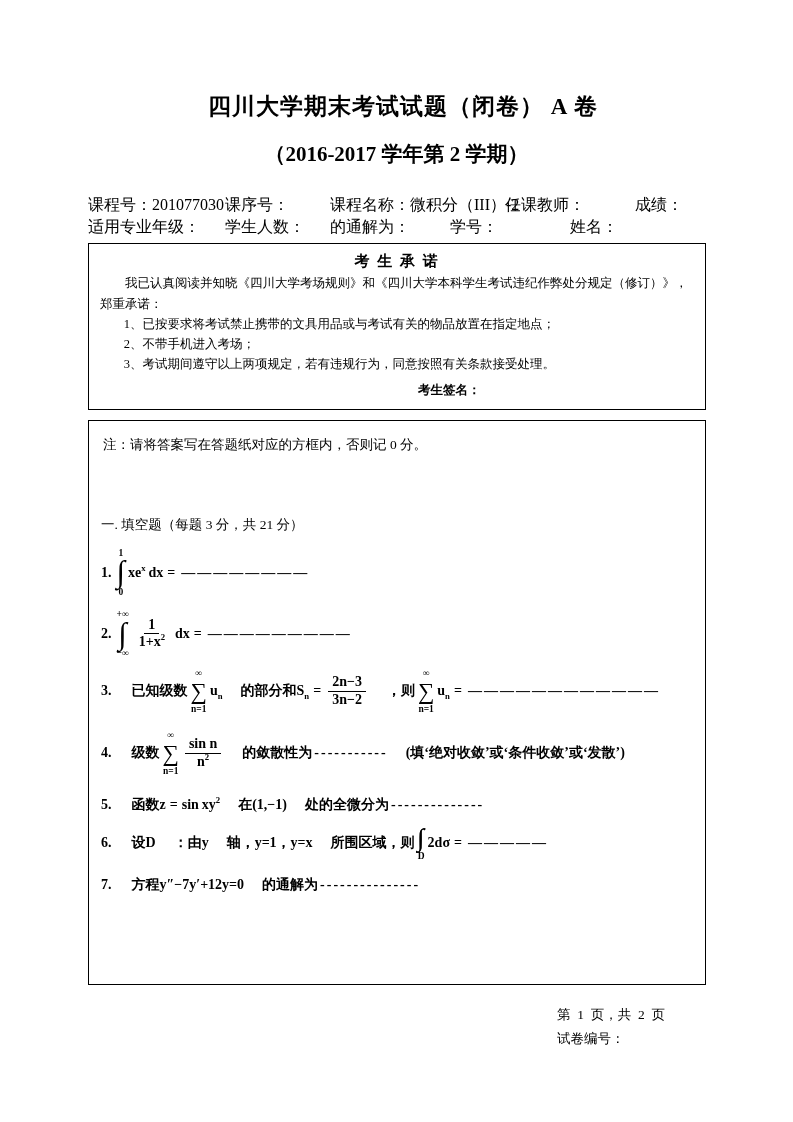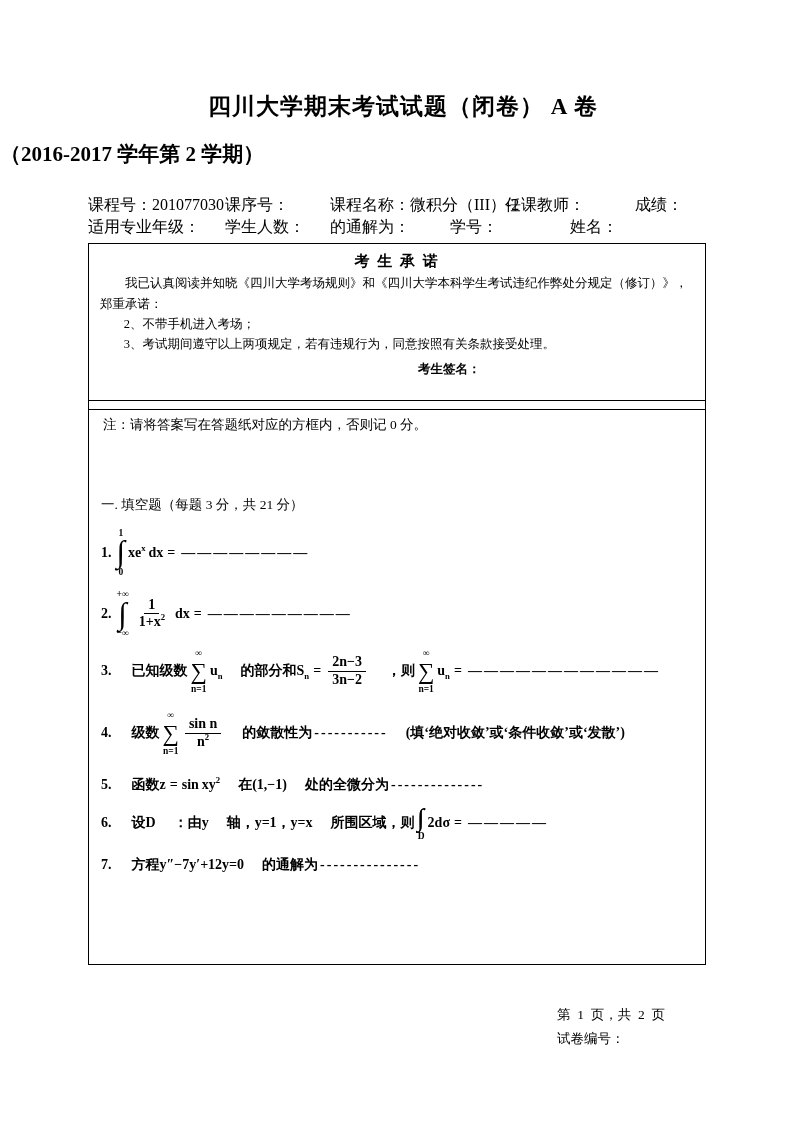--- a/index.html
+++ b/index.html
@@ -6,37 +6,37 @@
   html, body { width:793px; height:1122px; }
   body {
     background:#fff; color:#000;
     font-family:"Liberation Serif","DejaVu Serif",serif;
     position:relative; overflow:hidden;
   }
   .page { position:absolute; inset:0; }
 
   .title { position:absolute; left:0; top:91px; width:100%; text-align:center;
            font-size:23px; font-weight:bold; letter-spacing:1px;padding-left:13px; }
-  .subtitle { position:absolute; left:0; top:140px; width:100%; text-align:left;
+  .subtitle { position:absolute; left:0; top:140px; width:100%; text-align:center;
               font-size:21px; font-weight:bold; }
 
   .info { position:absolute; left:88px; top:195px; width:618px; font-size:16px; }
   .info-row { position:relative; height:22px; }
   .info-item { position:absolute; white-space:nowrap; top:0; }
   .i-r1c1{left:0} .i-r1c2{left:137px} .i-r1c3{left:242px} .i-r1c4{left:417px} .i-r1c5{left:547px}
   .i-r2c1{left:0} .i-r2c2{left:137px} .i-r2c3{left:242px} .i-r2c4{left:362px} .i-r2c5{left:482px}
 
   .promise { position:absolute; left:88px; top:243px; width:618px; height:167px;
              border:1px solid #000; padding:5px 11px; font-size:12.5px; line-height:1.62; }
   .promise-title { text-align:center; font-weight:bold; font-size:15px; letter-spacing:2px; }
   .promise-intro { text-indent:2em; }
   .promise-item { margin-left:1.9em; }
   .signature { font-weight:bold; margin-left:318px; margin-top:5px; }
 
-  .mainbox { position:absolute; left:88px; top:400px; width:618px; height:565px;
+  .mainbox { position:absolute; left:88px; top:420px; width:618px; height:565px;
              border:1px solid #000; padding:15px 10px 0 12px; font-size:13.5px; }
   .note { margin-left:2px; }
   .section-title { margin-top:62px; }
 
   .question { display:flex; align-items:center; font-weight:bold; font-size:14px; white-space:nowrap; }
   .q1{margin-top:14px} .q2{margin-top:12px} .q3{margin-top:10px} .q4{margin-top:16px}
   .q5{margin-top:20px} .q6{margin-top:10px} .q7{margin-top:14px}
 
   .m { }
   .zh { font-style:normal;padding-left:18px; }
@@ -83,20 +83,21 @@
       <span class="info-item i-r2c2">学生人数：</span>
       <span class="info-item i-r2c3">的通解为：</span>
       <span class="info-item i-r2c4">学号：</span>
       <span class="info-item i-r2c5">姓名：</span>
     </div>
   </div>
 
   <div class="promise">
     <div class="promise-title">考 生 承 诺</div>
     <div class="promise-intro">我已认真阅读并知晓《四川大学考场规则》和《四川大学本科学生考试违纪作弊处分规定（修订）》，郑重承诺：</div>
+    <div class="promise-item">1、已按要求将考试禁止携带的文具用品或与考试有关的物品放置在指定地点；</div>
     <div class="promise-item">2、不带手机进入考场；</div>
     <div class="promise-item">3、考试期间遵守以上两项规定，若有违规行为，同意按照有关条款接受处理。</div>
     <div class="signature">考生签名：</div>
   </div>
 
   <div class="mainbox">
     <div class="note">注：请将答案写在答题纸对应的方框内，否则记 0 分。</div>
     <div class="section-title">一. 填空题（每题 3 分，共 21 分）</div>
 
     <div class="question q1">

